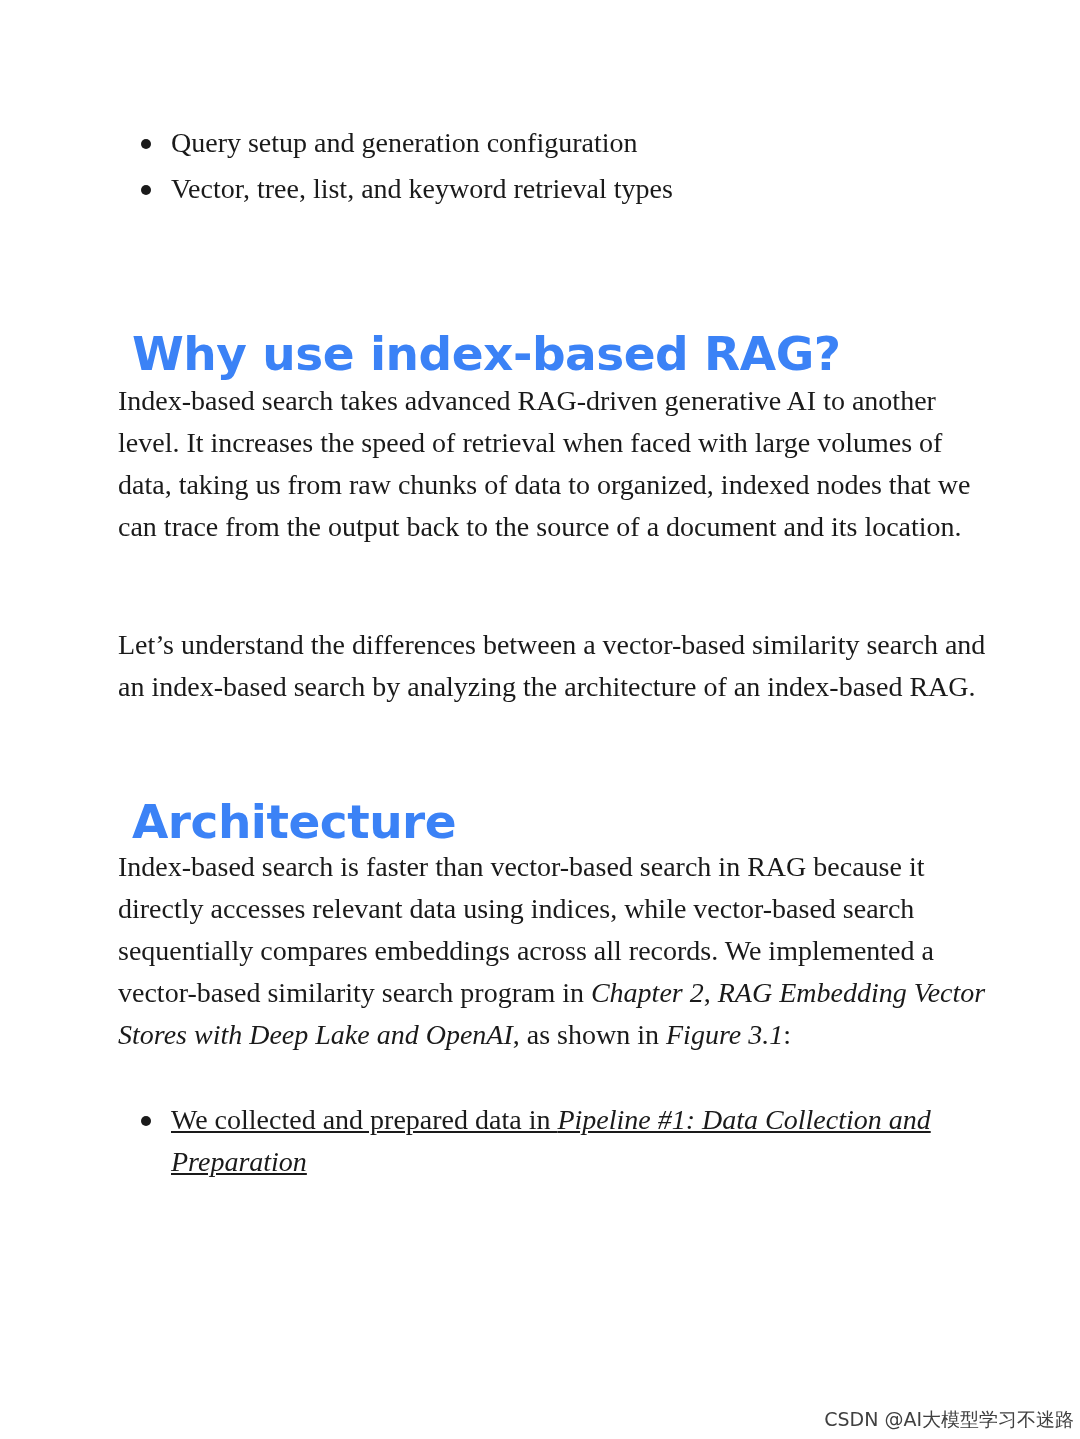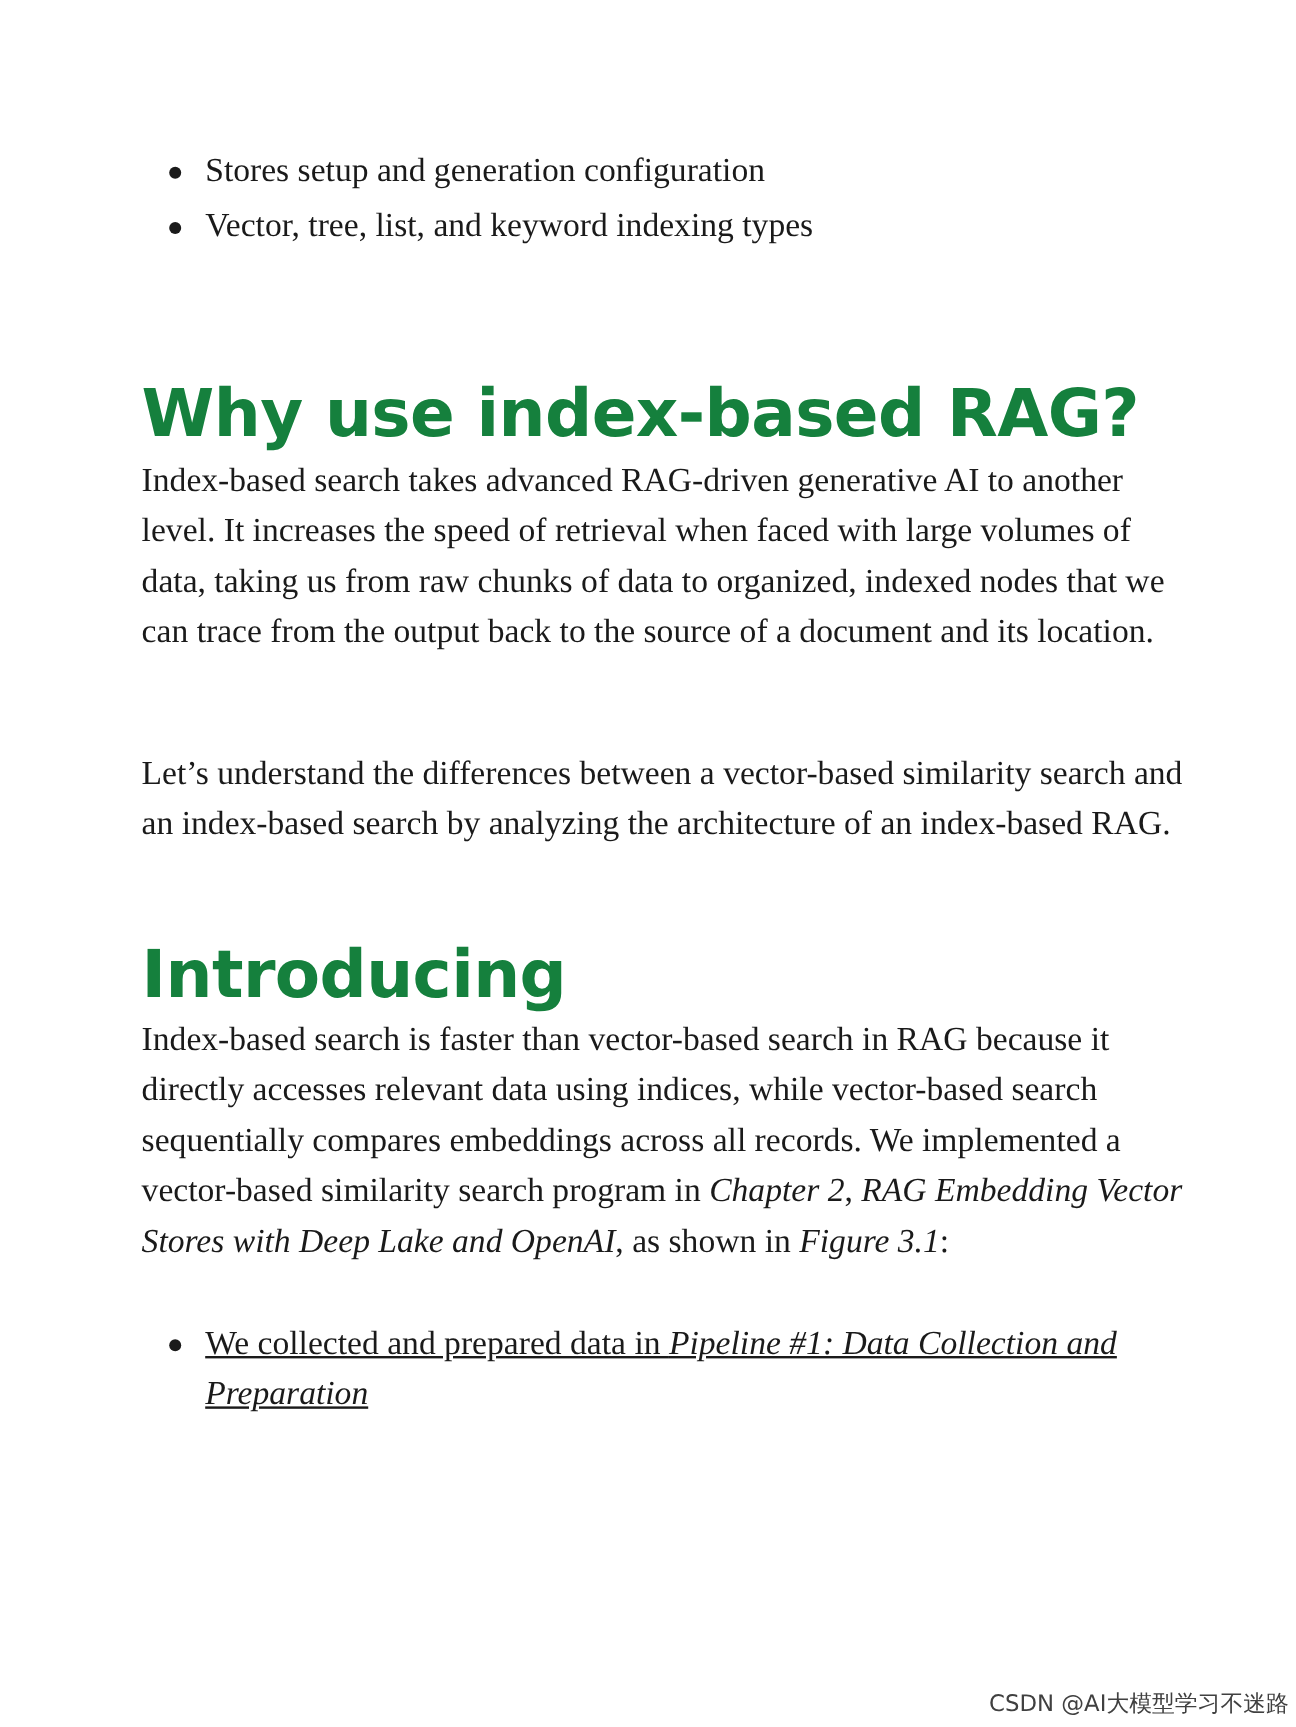--- a/index.html
+++ b/index.html
@@ -4,46 +4,46 @@
   <style>
     html, body { margin: 0; padding: 0; background: #ffffff; }
     body { width: 1080px; height: 1439px; position: relative; overflow: hidden; color: #1a1a1a; }
     .page { position: absolute; left: 114px; top: 0; width: 880px; }
     .serif { font-family: "Liberation Serif", "DejaVu Serif", serif; font-size: 28px; line-height: 42px; }
     ul.bullets { list-style: none; margin: 0; padding: 0; }
     ul.bullets li { position: relative; padding-left: 57px; }
     ul.bullets li .dot { position: absolute; left: 27px; top: 17px; width: 10px; height: 10px; border-radius: 50%; background: #1a1a1a; }
     .list1 { position: absolute; top: 122px; }
     .list1 li { height: 45.5px; }
-    h2 { font-family: "DejaVu Sans", sans-serif; font-weight: bold; font-size: 55px; margin: 4px; position: absolute; letter-spacing: -0.5px; color: #15803d; }
+    h2 { font-family: "DejaVu Sans", sans-serif; font-weight: bold; font-size: 47px; margin: 18px; position: absolute; letter-spacing: -0.5px; color: #3b82f6; }
     .h-why { top: 308px; }
     .h-arch { top: 776px; }
     p { margin: 4px; position: absolute; width: 880px; }
     .p1 { top: 376px; }
     .p2 { top: 620px; }
     .p3 { top: 842px; }
     .list2 { position: absolute; top: 1099px; text-decoration: underline; }
     .list2 li { margin-bottom: 3px; }
     em { font-style: italic; text-align: center; }
     .watermark { position: absolute; right: 6px; bottom: 6px; font-family: "DejaVu Sans", sans-serif; font-size: 19px; color: #404040; }
   </style>
 </head>
 <body>
 
 <div class="page">
   <ul class="bullets list1 serif">
-    <li><span class="dot"></span><span>Stores setup and generation configuration</span></li>
-    <li><span class="dot"></span><span>Vector, tree, list, and keyword indexing types</span></li>
+    <li><span class="dot"></span><span>Query setup and generation configuration</span></li>
+    <li><span class="dot"></span><span>Vector, tree, list, and keyword retrieval types</span></li>
   </ul>
 
   <h2 class="h-why">Why use index-based RAG?</h2>
   <p class="p1 serif">Index-based search takes advanced RAG-driven generative AI to another level. It increases the speed of retrieval when faced with large volumes of data, taking us from raw chunks of data to organized, indexed nodes that we can trace from the output back to the source of a document and its location.</p>
   <p class="p2 serif">Let’s understand the differences between a vector-based similarity search and an index-based search by analyzing the architecture of an index-based RAG.</p>
 
-  <h2 class="h-arch">Introducing</h2>
+  <h2 class="h-arch">Architecture</h2>
   <p class="p3 serif"><span>Index-based search is faster than vector-based search in RAG because it directly accesses relevant data using indices, while vector-based search sequentially compares embeddings across all records. We implemented a vector-based similarity search program in </span><em>Chapter 2</em><span>, </span><em>RAG Embedding Vector Stores with Deep Lake and OpenAI</em><span>, as shown in </span><em>Figure 3.1</em><span>:</span></p>
 
   <ul class="bullets list2 serif">
     <li><span class="dot"></span><span>We collected and prepared data in </span><em>Pipeline #1: Data Collection and Preparation</em></li>
   </ul>
 </div>
 
 <div class="watermark">CSDN @AI大模型学习不迷路</div>
 
 </body></html>

